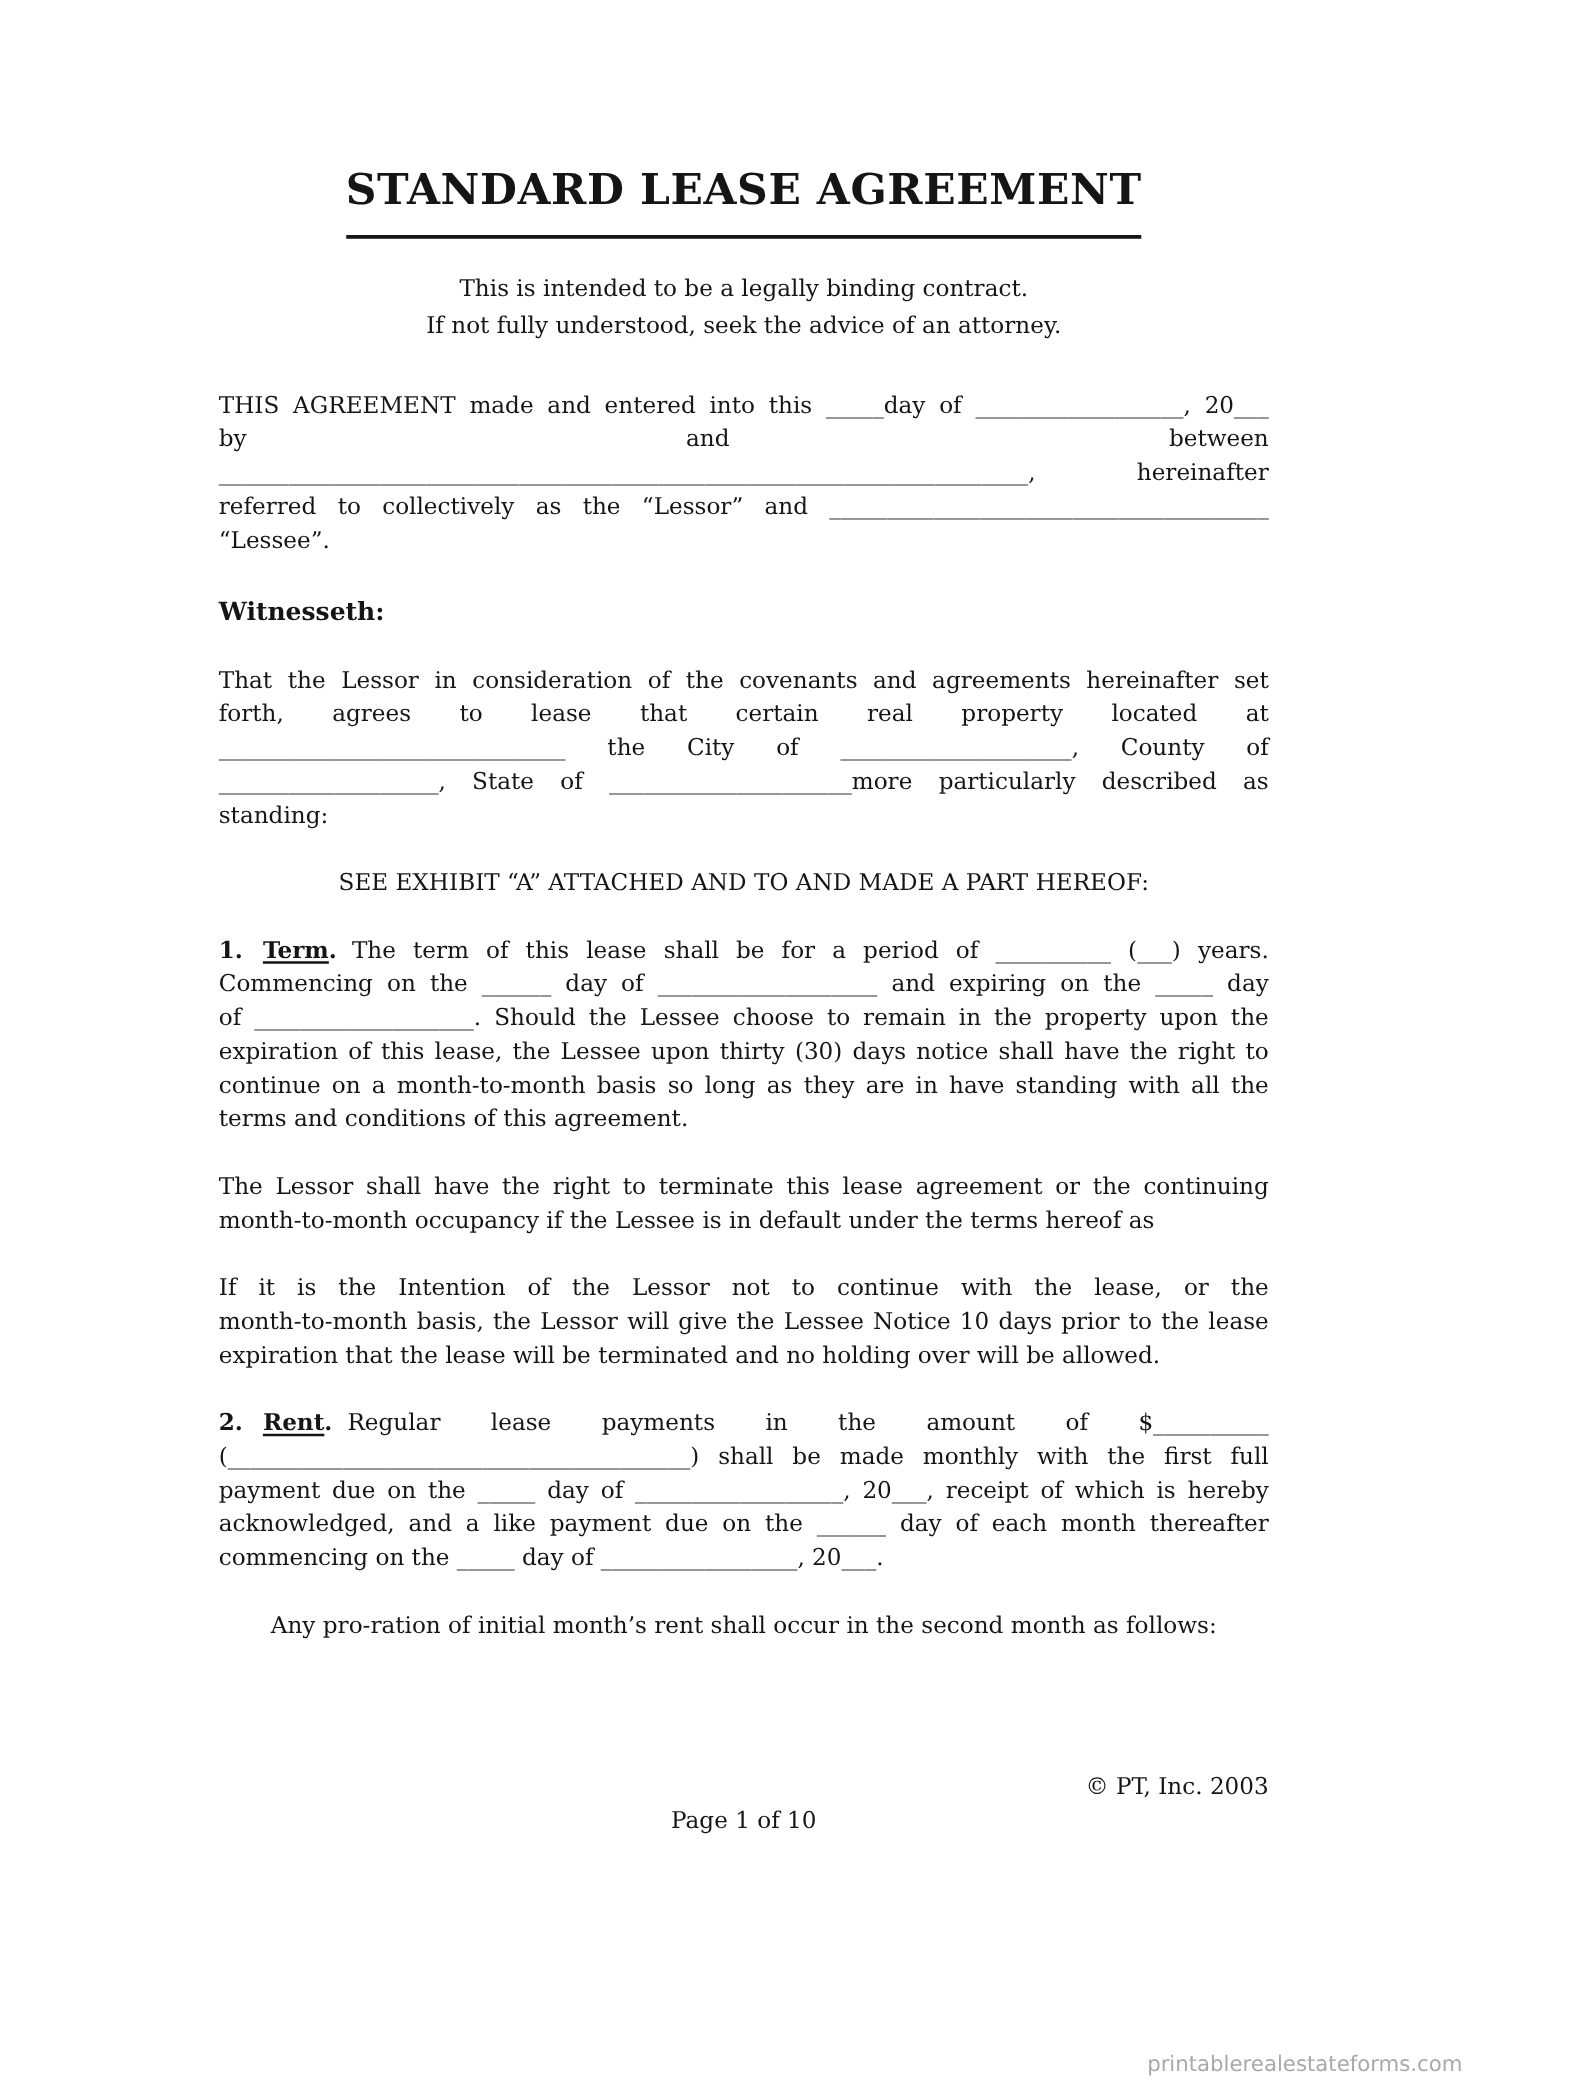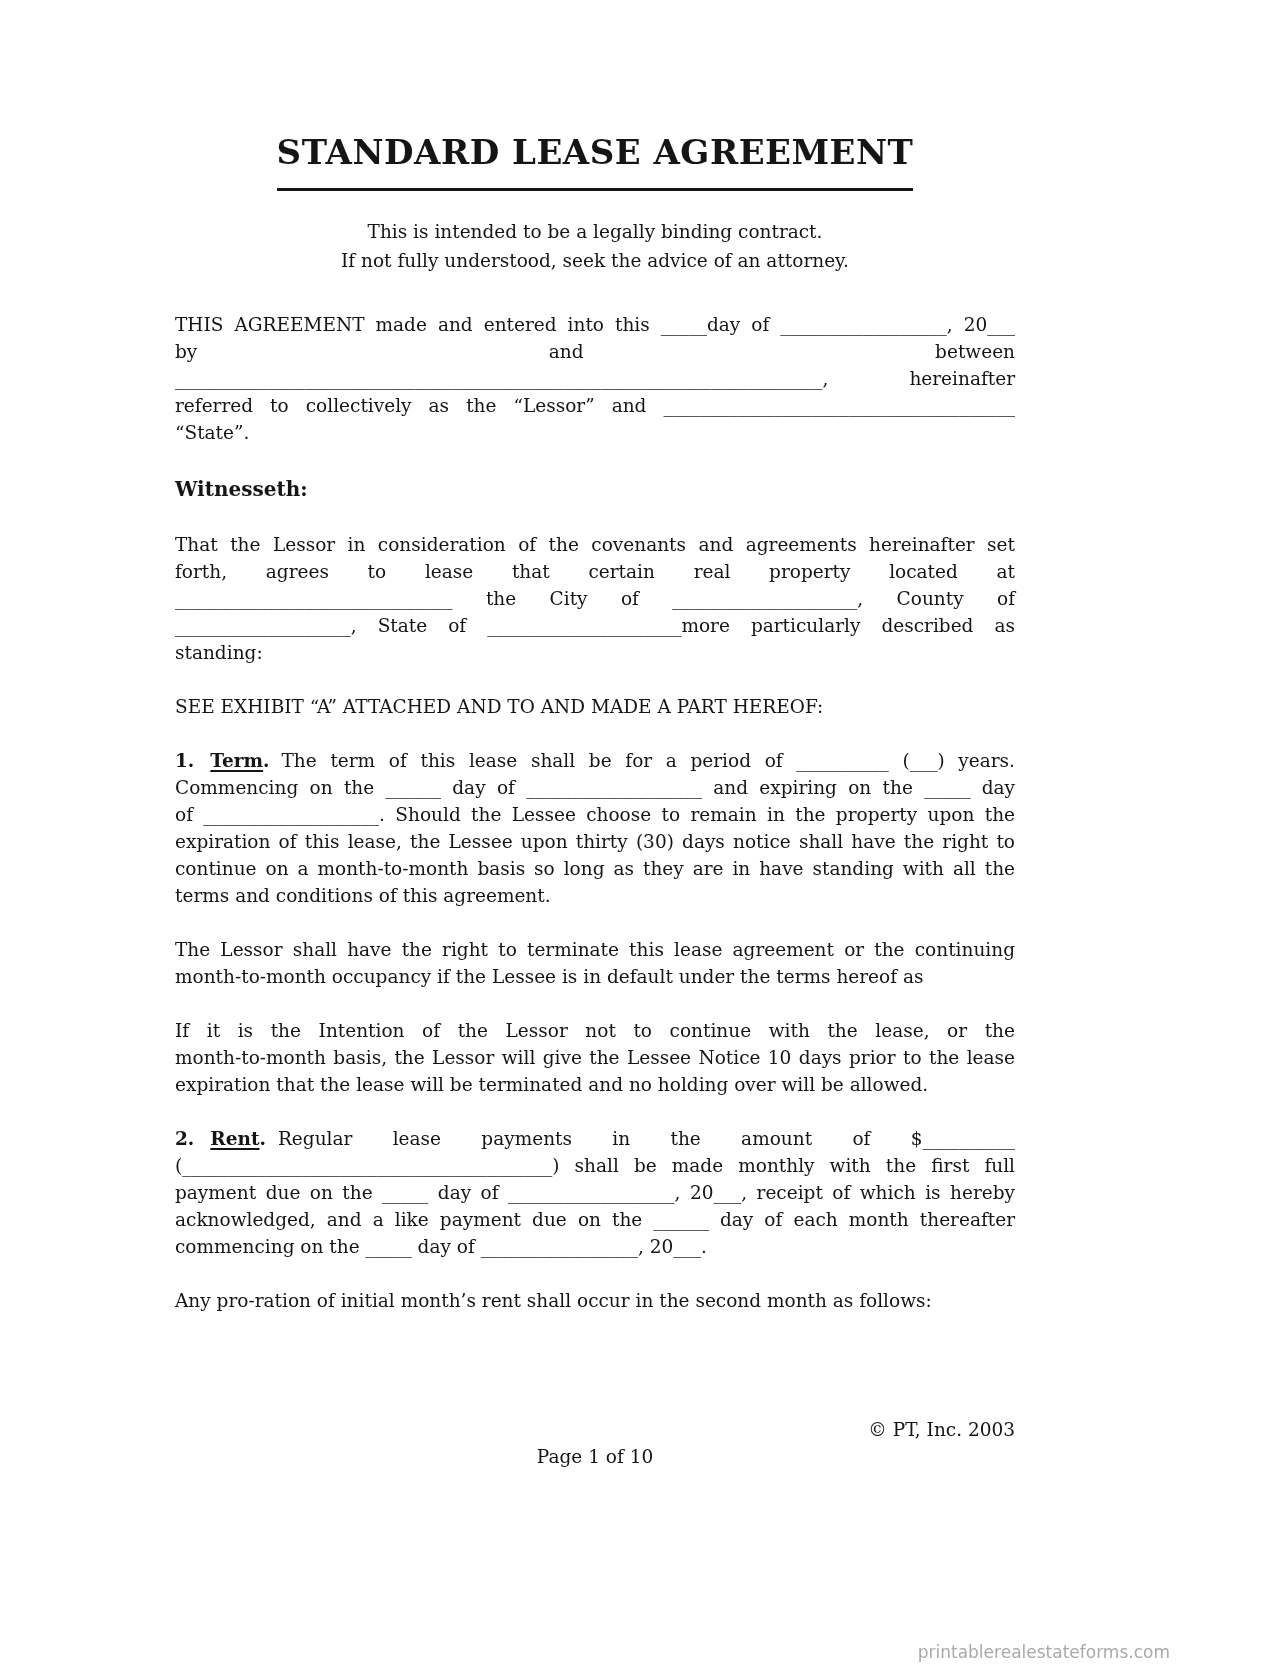--- a/index.html
+++ b/index.html
@@ -49,21 +49,21 @@
   }
   .opening { margin-top: 36px; }
   .jline {
     text-align: justify;
     text-align-last: justify;
   }
   [data-repeat] > .jline:last-child {
     text-align-last: left;
   }
   .plainline {
-    text-align: left;
+    text-align: center;
   }
   .witnesseth-heading {
     font-size: 20px;
     font-weight: bold;
     margin: 30px 0 28px 0;
   }
   .bold { font-weight: bold; }
   .ul {
     text-decoration: underline;
     text-decoration-thickness: 2px;
@@ -109,21 +109,21 @@
     <div class="sline">This is intended to be a legally binding contract.</div>
         <div class="sline">If not fully understood, seek the advice of an attorney.</div>
       </div>
 
     <div class="para opening" data-repeat="document.opening.lines">
 
     <div class="jline">THIS AGREEMENT made and entered into this _____day of __________________, 20___</div>
         <div class="jline">by and between</div>
         <div class="jline">______________________________________________________________________, hereinafter</div>
         <div class="jline">referred to collectively as the “Lessor” and ______________________________________</div>
-        <div class="jline">“State”.</div>
+        <div class="jline">“Lessee”.</div>
       </div>
 
     <div class="witnesseth-heading">Witnesseth:</div>
 
     <div class="para" data-repeat="document.witnesseth.lines">
 
     <div class="jline">That the Lessor in consideration of the covenants and agreements hereinafter set</div>
         <div class="jline">forth, agrees to lease that certain real property located at</div>
         <div class="jline">______________________________ the City of ____________________, County of</div>
         <div class="jline">___________________, State of _____________________more particularly described as</div>

